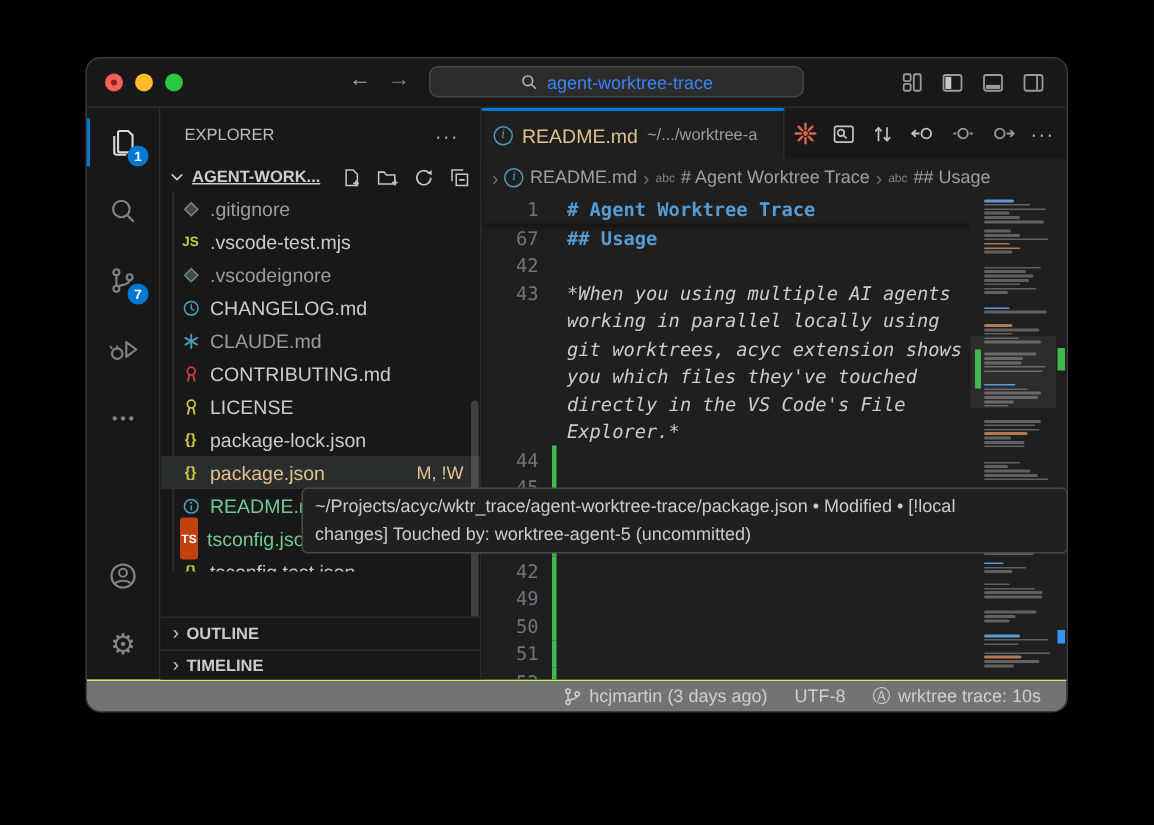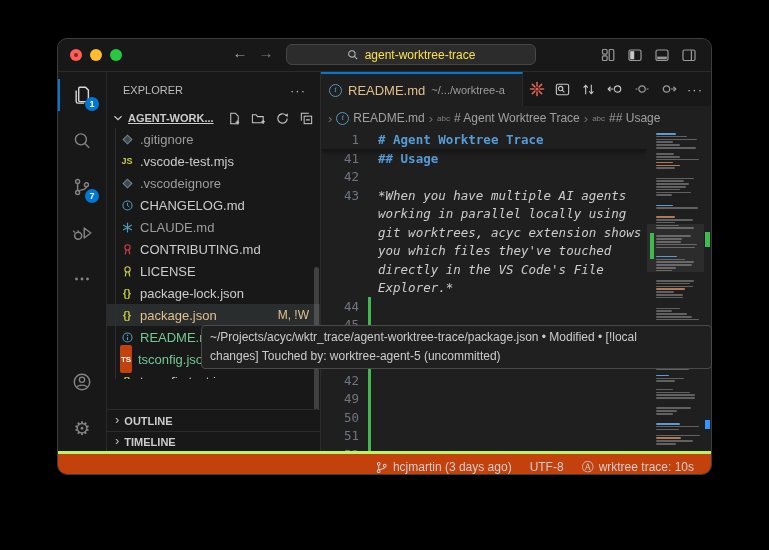--- a/index.html
+++ b/index.html
@@ -12,21 +12,21 @@
   .titlebar{height:32px;flex:none;background:#181818;border-bottom:1px solid #2b2b2b;position:relative;}
   .tl{position:absolute;top:10px;width:12px;height:12px;border-radius:50%;}
   .tl.red{left:12px;background:#ff5f57;}
   .tl.red::after{content:"";position:absolute;left:4px;top:4px;width:4px;height:4px;border-radius:50%;background:#8e2222;}
   .tl.yellow{left:32px;background:#febc2e;}
   .tl.green{left:52px;background:#28c840;}
   .navarrow{position:absolute;top:5px;font-size:15px;color:#a8a8a8;width:20px;text-align:center;cursor:default;}
   .navarrow.fwd{color:#7c7c7c;}
   .cmdcenter{position:absolute;left:228px;top:5px;width:250px;height:21px;background:#2c2c2c;
              border:1px solid #464646;border-radius:6px;display:flex;align-items:center;justify-content:center;
-             gap:6px;color:#fde047;font-size:12px;box-sizing:border-box;}
+             gap:6px;color:#3b82f6;font-size:12px;box-sizing:border-box;}
   .titleicons{position:absolute;right:14px;top:8px;display:flex;gap:11px;}
   .titleicons svg{display:block;}
   
   .main{flex:1;display:flex;min-height:0;}
   
   .activitybar{width:48px;flex:none;background:#181818;border-right:1px solid #2b2b2b;
                display:flex;flex-direction:column;align-items:stretch;}
   .ab-item{height:46px;position:relative;display:flex;align-items:center;justify-content:center;color:#848484;}
   .ab-item.active{color:#d7d7d7;}
   .ab-item.active::before{content:"";position:absolute;left:0;top:7px;bottom:7px;width:2px;background:#0078d4;}
@@ -88,21 +88,21 @@
   .erow.italic .ltext{font-style:italic;}
   
   .minimap{position:absolute;top:0;bottom:0;right:7px;width:57px;overflow:hidden;}
   .mm-line{position:absolute;height:1.6px;border-radius:1px;}
   .mm-gutter{position:absolute;left:3px;top:103px;width:4px;height:26px;background:#3fb950;z-index:2;}
   .mm-slider{position:absolute;left:0;right:0;top:94px;height:48px;background:rgba(200,200,200,.08);}
   .ruler{position:absolute;top:0;bottom:0;right:0;width:7px;}
   .ruler .mk-green{position:absolute;left:1px;right:1px;top:102px;height:15px;background:#3fb950;}
   .ruler .mk-blue{position:absolute;left:1px;right:1px;top:290px;height:9px;background:#3794ff;}
   
-  .statusbar{height:20px;flex:none;background:#c2410c;border-top:3px solid #bef264;display:flex;align-items:flex-end;
+  .statusbar{height:20px;flex:none;background:#737373;border-top:1px solid #bef264;display:flex;align-items:center;
              justify-content:flex-end;padding-right:8px;color:#cfcfcf;font-size:12px;}
   .sb-item{display:flex;align-items:center;gap:5px;padding:0 9px;white-space:nowrap;}
   .trace-a{font-family:"DejaVu Sans",sans-serif;font-size:12px;line-height:1;}
   
   .tooltip{position:absolute;left:201px;top:325px;width:511px;box-sizing:border-box;background:#202020;
            border:1px solid #4a4a4a;border-radius:4px;padding:2px 8px;z-index:60;color:#cccccc;
            font-size:12px;line-height:19px;}
 </style>
 </head>
 <body>
@@ -430,35 +430,35 @@
           <div class="code-area">
             <div id="sticky-row">
   <div class="erow sticky heading">
     <span class="lnum">1</span>
     <span class="gbar"></span>
     <span class="ltext"># Agent Worktree Trace</span>
   </div>
 </div>
             <div id="code-rows">
   <div class="erow heading">
-    <span class="lnum">41</span>
+    <span class="lnum">67</span>
     <span class="gbar"></span>
     <span class="ltext">## Usage</span>
   </div>
 
   <div class="erow">
     <span class="lnum">42</span>
     <span class="gbar"></span>
     <span class="ltext"></span>
   </div>
 
   <div class="erow italic">
     <span class="lnum">43</span>
     <span class="gbar"></span>
-    <span class="ltext">*When you have multiple AI agents</span>
+    <span class="ltext">*When you using multiple AI agents</span>
   </div>
 
   <div class="erow italic">
     <span class="lnum"></span>
     <span class="gbar"></span>
     <span class="ltext">working in parallel locally using</span>
   </div>
 
   <div class="erow italic">
     <span class="lnum"></span>

